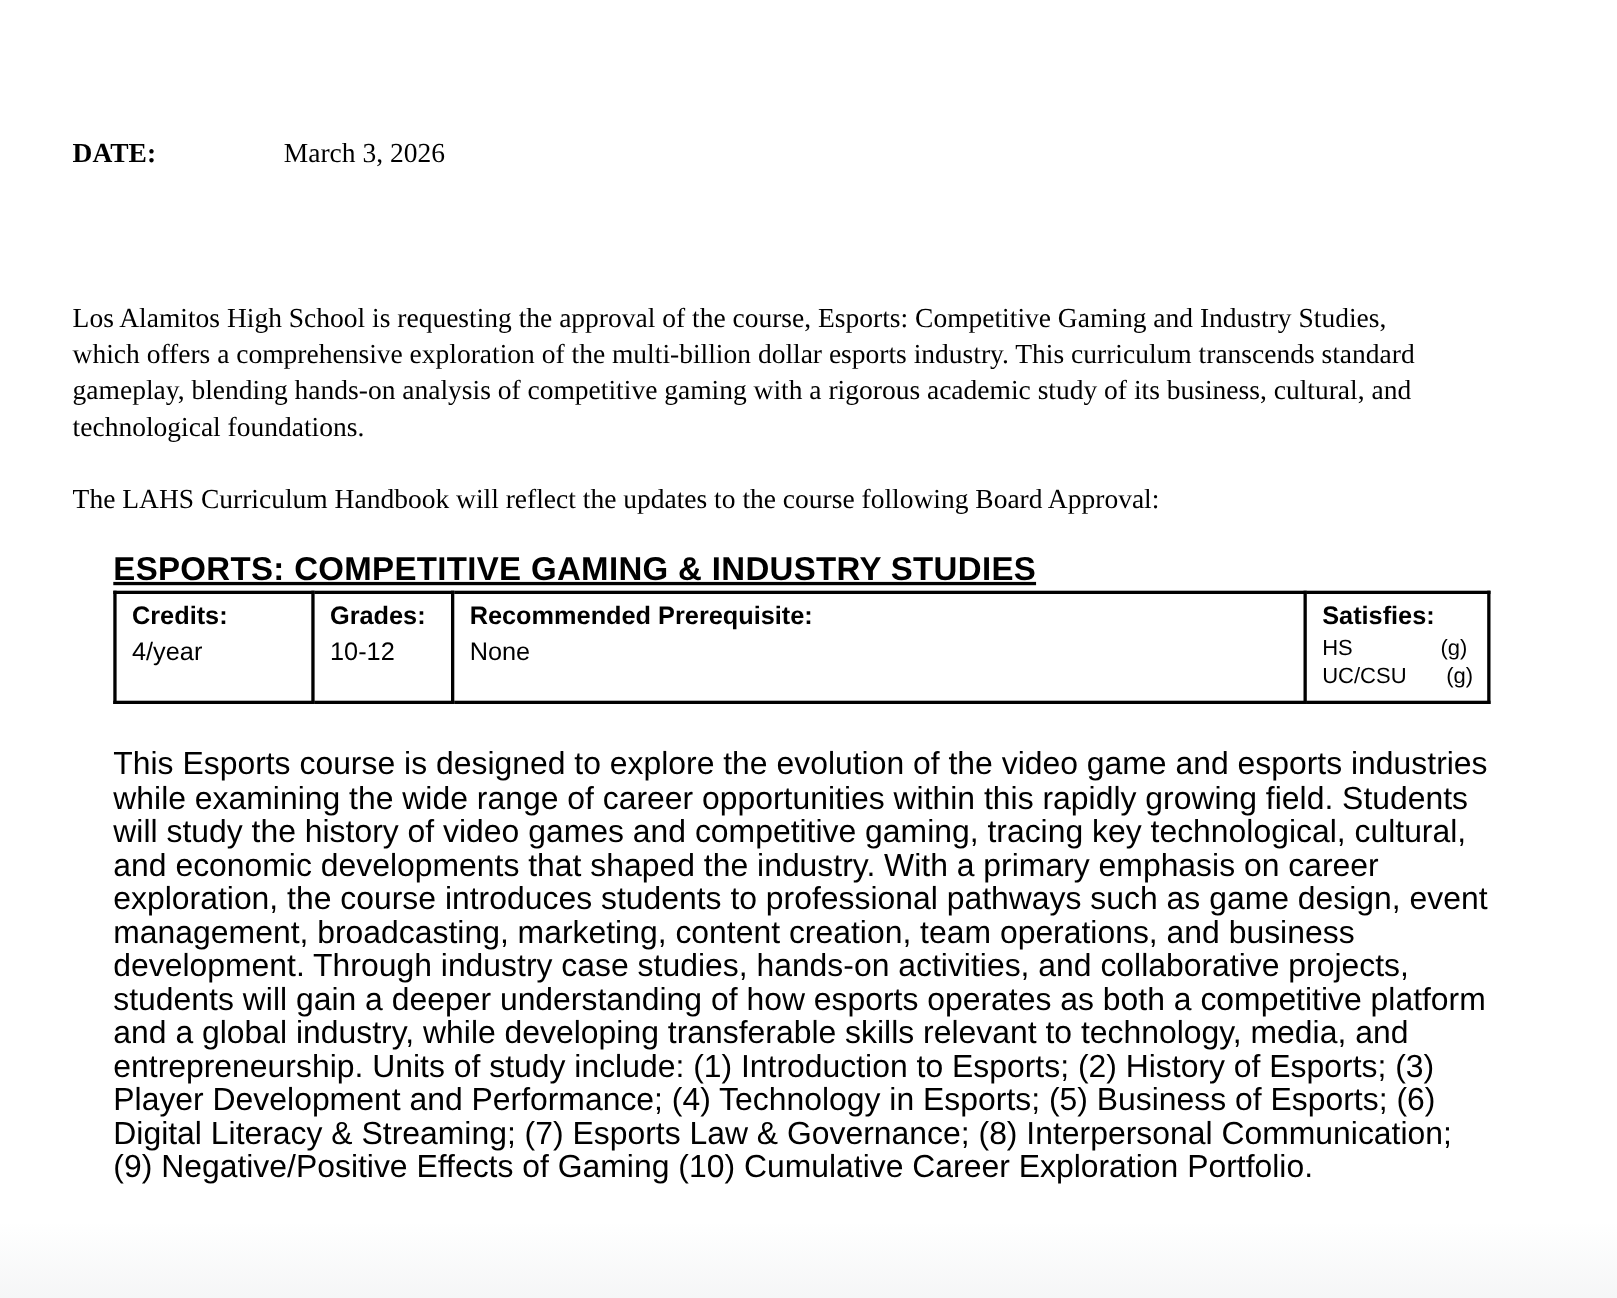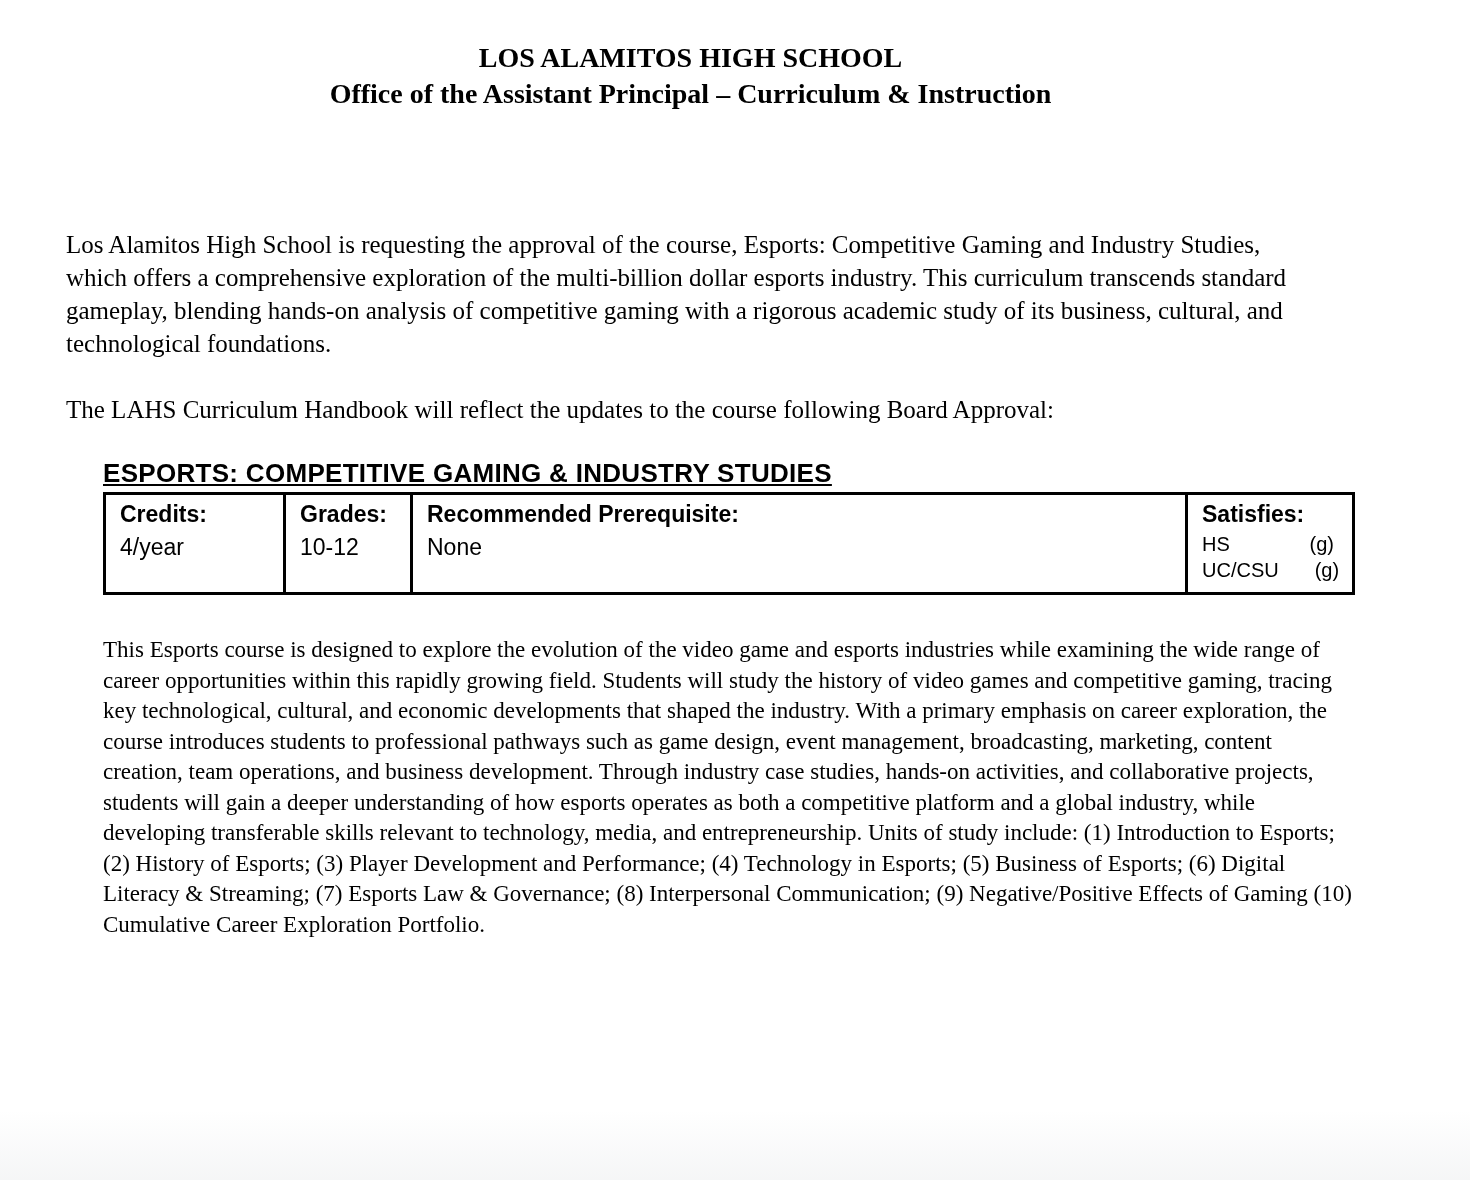--- a/index.html
+++ b/index.html
@@ -50,21 +50,21 @@
   }
   .para-1 { margin-top: 116px; }
   .para-2 { margin-top: 33px; }
   
   .course-block {
     margin-left: 37px;
     margin-top: 32px;
     font-family: "Liberation Sans", sans-serif;
   }
   .course-heading {
-    font-size: 26px;
+    font-size: 30px;
     font-weight: bold;
     text-decoration: underline;
     line-height: 30px;
     letter-spacing: 0.3px;
   }
   .course-table {
     border-collapse: collapse;
     margin-top: 4px;
     table-layout: fixed;
     width: 1249px;
@@ -87,44 +87,43 @@
   .satisfies-row {
     display: flex;
     justify-content: space-between;
     font-size: 20px;
     line-height: 26px;
     gap: 36px;
   }
   .course-desc {
     width: 1250px;
     margin: 40px 0 16px 0;
-    font-size: 23px;
+    font-size: 29px;
     line-height: 30.5px;
-    font-family: Liberation Serif, serif;
   }
   
   .bottom-fade {
     position: absolute;
     left: 0; right: 0; bottom: 0;
     height: 70px;
     background: linear-gradient(to bottom, rgba(255,255,255,0), rgba(128,138,148,0.08));
     pointer-events: none;
   }
 </style>
 </head>
 <body>
 
 <div class="page">
 
-  <div class="doc-header">
-    <div>LOS ALAMITOS HIGH SCHOOL</div>
-    <div>Office of the Assistant Principal – Curriculum &amp; Instruction</div>
-  </div>
 
   <div class="meta">
+    <div class="meta-row">
+      <span class="meta-label">DATE:</span>
+      <span class="meta-value">March 3, 2026</span>
+    </div>
   </div>
 
   <p class="body-para para-1">Los Alamitos High School is requesting the approval of the course, Esports: Competitive Gaming and Industry Studies, which offers a comprehensive exploration of the multi-billion dollar esports industry. This curriculum transcends standard gameplay, blending hands-on analysis of competitive gaming with a rigorous academic study of its business, cultural, and technological foundations.</p>
 
   <p class="body-para para-2">The LAHS Curriculum Handbook will reflect the updates to the course following Board Approval:</p>
 
   <div class="course-block">
     <div class="course-heading">ESPORTS: COMPETITIVE GAMING &amp; INDUSTRY STUDIES</div>
 
     <table class="course-table">

